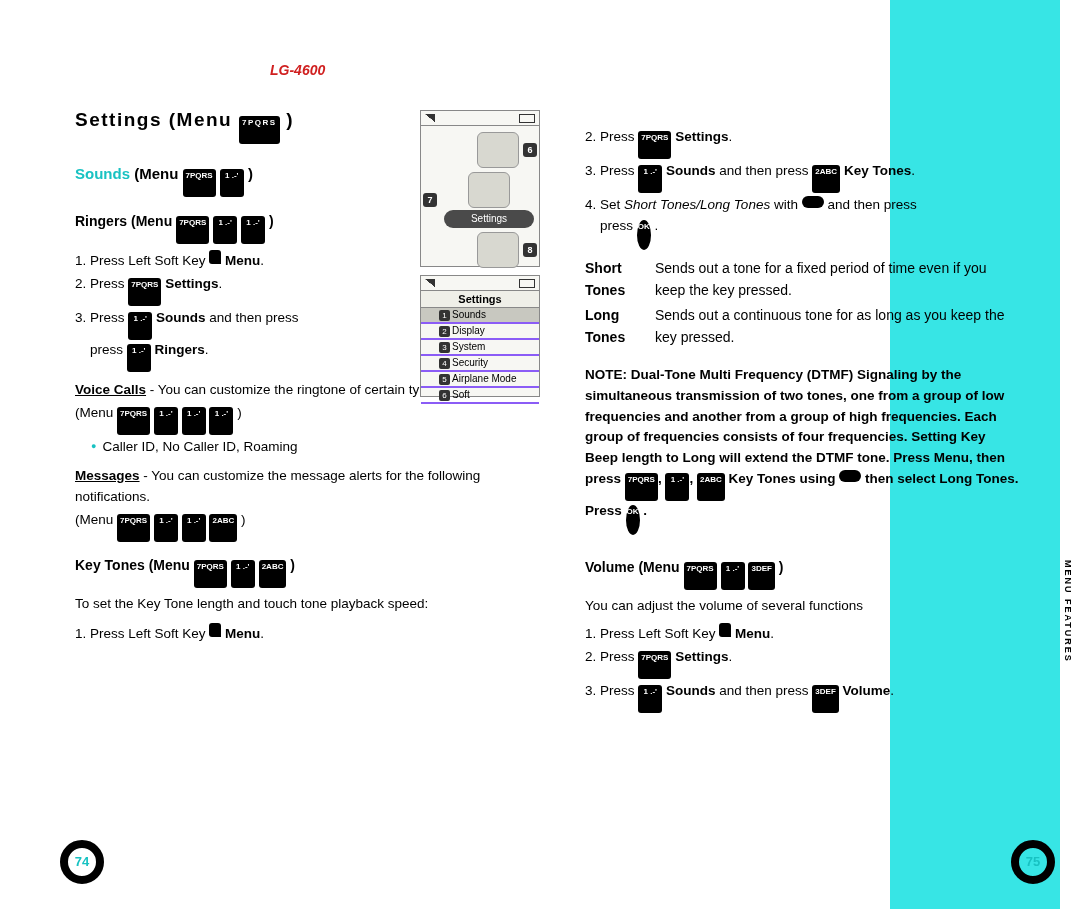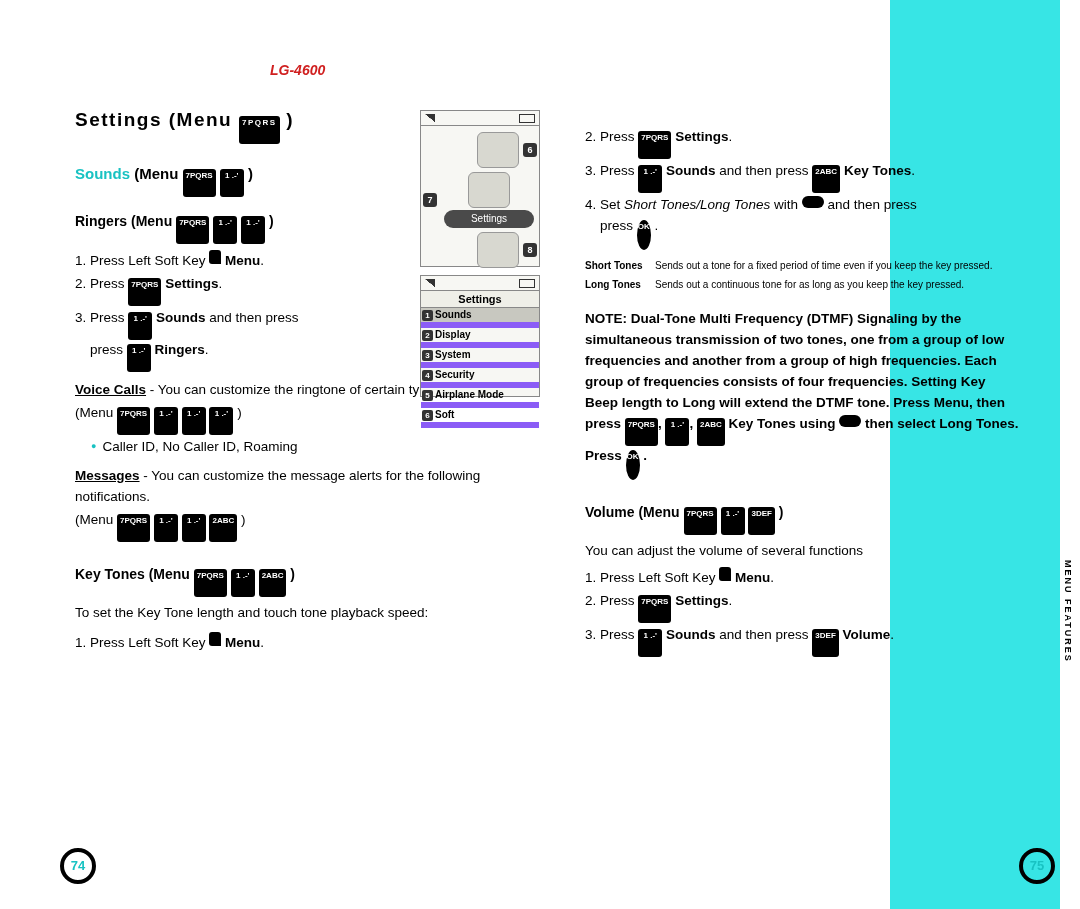--- a/index.html
+++ b/index.html
@@ -170,40 +170,39 @@
   .settings-banner{
     width:90px;height:18px;border-radius:9px;background:#4a4a4a;color:#fff;
     font-size:10px;text-align:center;line-height:18px;margin-left:auto;margin-right:auto;
   }
   .phone.small { height: 120px; left:345px; top:180px;}
   .phone.small .titlebar{
     height:16px;text-align:center;font-weight:bold;font-size:11px;
     border-bottom:1px solid #888;background:#efefe8;line-height:16px;
   }
   .phone.small .listitem{
-    height:14px;font-size:10px;padding-left:1px;line-height:14px;
-    border-bottom:6px solid #8b5cf6;
-    font-weight:bold;
+    height:14px;font-size:10px;padding-left:18px;line-height:14px;
+    border-bottom:2px solid #8b5cf6;
   }
   .phone.small .listitem.sel{background:#c8c8c0;}
   .listnum{
     display:inline-block;width:11px;height:11px;background:#333;color:#fff;
     font-size:8px;text-align:center;line-height:11px;border-radius:2px;margin-right:2px;
   }
 
   
   table.tones { border-collapse: collapse; margin: 6px 0 6px 0;}
-  table.tones td { vertical-align: top; padding: 2px 10px 2px 0; font-size: 10px;}
+  table.tones td { vertical-align: top; padding: 2px 10px 2px 0; font-size: 14px;}
   table.tones td.lbl { font-weight: bold; width:60px;}
 
   
   .pgnum {
     position:absolute;
     bottom:25px;
-    width:28px;height:28px;border:4px solid #000000;border-radius:50%;
+    width:28px;height:28px;border:8px solid #000000;border-radius:50%;
     text-align:center;line-height:28px;color:#18c2c2;font-weight:bold;font-size:13px;
   }
   .pgnum.left{ left:60px; }
   .pgnum.right{ right:25px; }
 
   
   .sidelabel{
     position:absolute;
     right:6px;
     top:560px;
@@ -265,21 +264,21 @@
     <div class="step indent bullet">Caller ID, No Caller ID,  Roaming</div>
 
     <div class="step" style="margin-top:8px">
       <b><u>Messages</u></b><span> - You can customize the message alerts for the following notifications.</span>
     </div>
     <div class="step">
       <span>(Menu </span><span class="key">7PQRS</span> <span class="key">1 .-'</span> <span class="key">1 .-'</span> <span class="key">2ABC</span><span> )</span>
     </div>
 
 
-    <div class="sub2" style="margin-top:22px">
+    <div class="sub2" style="margin-top:13px">
       <span>Key Tones (Menu </span><span class="key">7PQRS</span> <span class="key">1 .-'</span> <span class="key">2ABC</span><span> )</span>
     </div>
     <div class="step">To set the Key Tone length and touch tone playback speed:</div>
     <div class="step" style="margin-top:8px">
       <span>1. Press Left Soft Key </span><span class="key soft"> </span><b> Menu</b><span>.</span>
     </div>
 
     <div class="phone large">
       <div class="statusbar">
           <div class="sig"></div>

